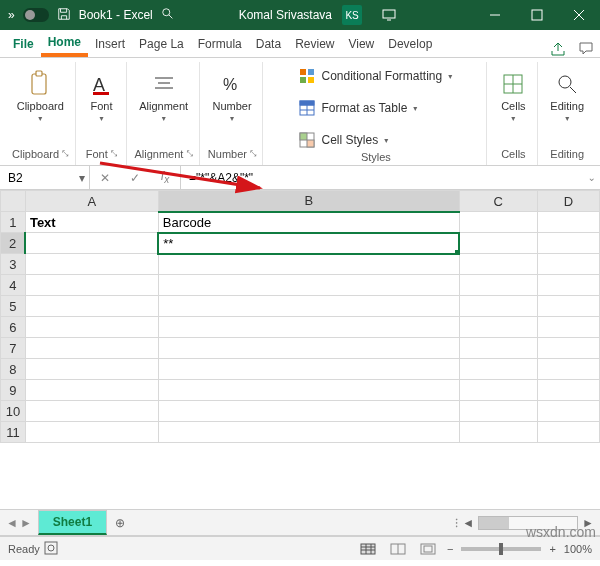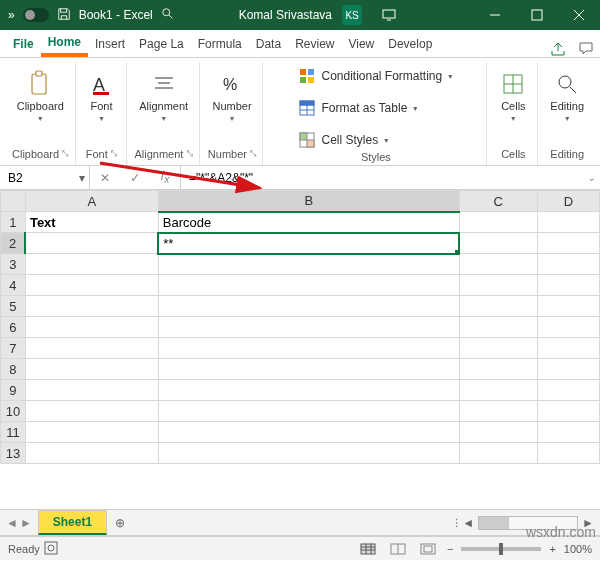--- a/index.html
+++ b/index.html
@@ -55,21 +55,21 @@
   .sel { border: 2px solid #107c41 !important; position:relative; }
   .sel::after { content:""; position:absolute; right:-3px; bottom:-3px; width:6px; height:6px; background:#107c41; }
   th.selcol { background:#d2d2d2; border-bottom:2px solid #107c41; }
   th.selrow { background:#d2d2d2; border-right:2px solid #107c41; }
   .corner { width:24px; }
 
   .arrow { position:absolute; top:158px; left:95px; pointer-events:none; }
 
   .sheettabs { height: 26px; display:flex; align-items:center; border-bottom:1px solid #d0d0d0; font-size:12px; background:#f3f3f3; }
   .navarr { display:flex; gap:2px; padding:0 6px; color:#888; }
-  .sheettab { padding: 4px 14px; background:#fde047; border:1px solid #ccc; border-bottom:2px solid #107c41; color:#107c41; font-weight:600; }
+  .sheettab { padding: 4px 14px; background:#5eead4; border:1px solid #ccc; border-bottom:2px solid #107c41; color:#107c41; font-weight:600; }
   .addsheet { width:26px; text-align:center; color:#666; }
   .hscroll { flex:1; display:flex; align-items:center; justify-content:flex-end; padding-right:6px; gap:4px; }
   .hbar { width:100px; height:14px; border:1px solid #bbb; background:#f7f7f7; position:relative; }
   .hbar::before { content:""; position:absolute; left:0; top:0; width:30px; height:100%; background:#ccc; }
 
   .status { height: 24px; background:#f3f3f3; border-top:1px solid #d0d0d0; display:flex; align-items:center; font-size:11px; color:#555; padding:0 8px; gap:4px; }
   .status .right { margin-left:auto; display:flex; align-items:center; gap:8px; }
   .viewbtn { width:22px; height:18px; display:flex; align-items:center; justify-content:center; }
   .zoombar { width:80px; height:4px; background:#bbb; position:relative; }
   .zoombar::after { content:""; position:absolute; left:38px; top:-4px; width:4px; height:12px; background:#666; }
@@ -398,27 +398,20 @@
         </tr>
     <tr>
           <th class="rowh">10</th>
           <td></td>
           <td></td>
           <td></td>
           <td></td>
         </tr>
     <tr>
           <th class="rowh">11</th>
-          <td></td>
-          <td></td>
-          <td></td>
-          <td></td>
-        </tr>
-    <tr>
-          <th class="rowh">13</th>
           <td></td>
           <td></td>
           <td></td>
           <td></td>
         </tr>
   </tbody>
     </table>
 </div>
 
 <svg class="arrow" width="180" height="50">

